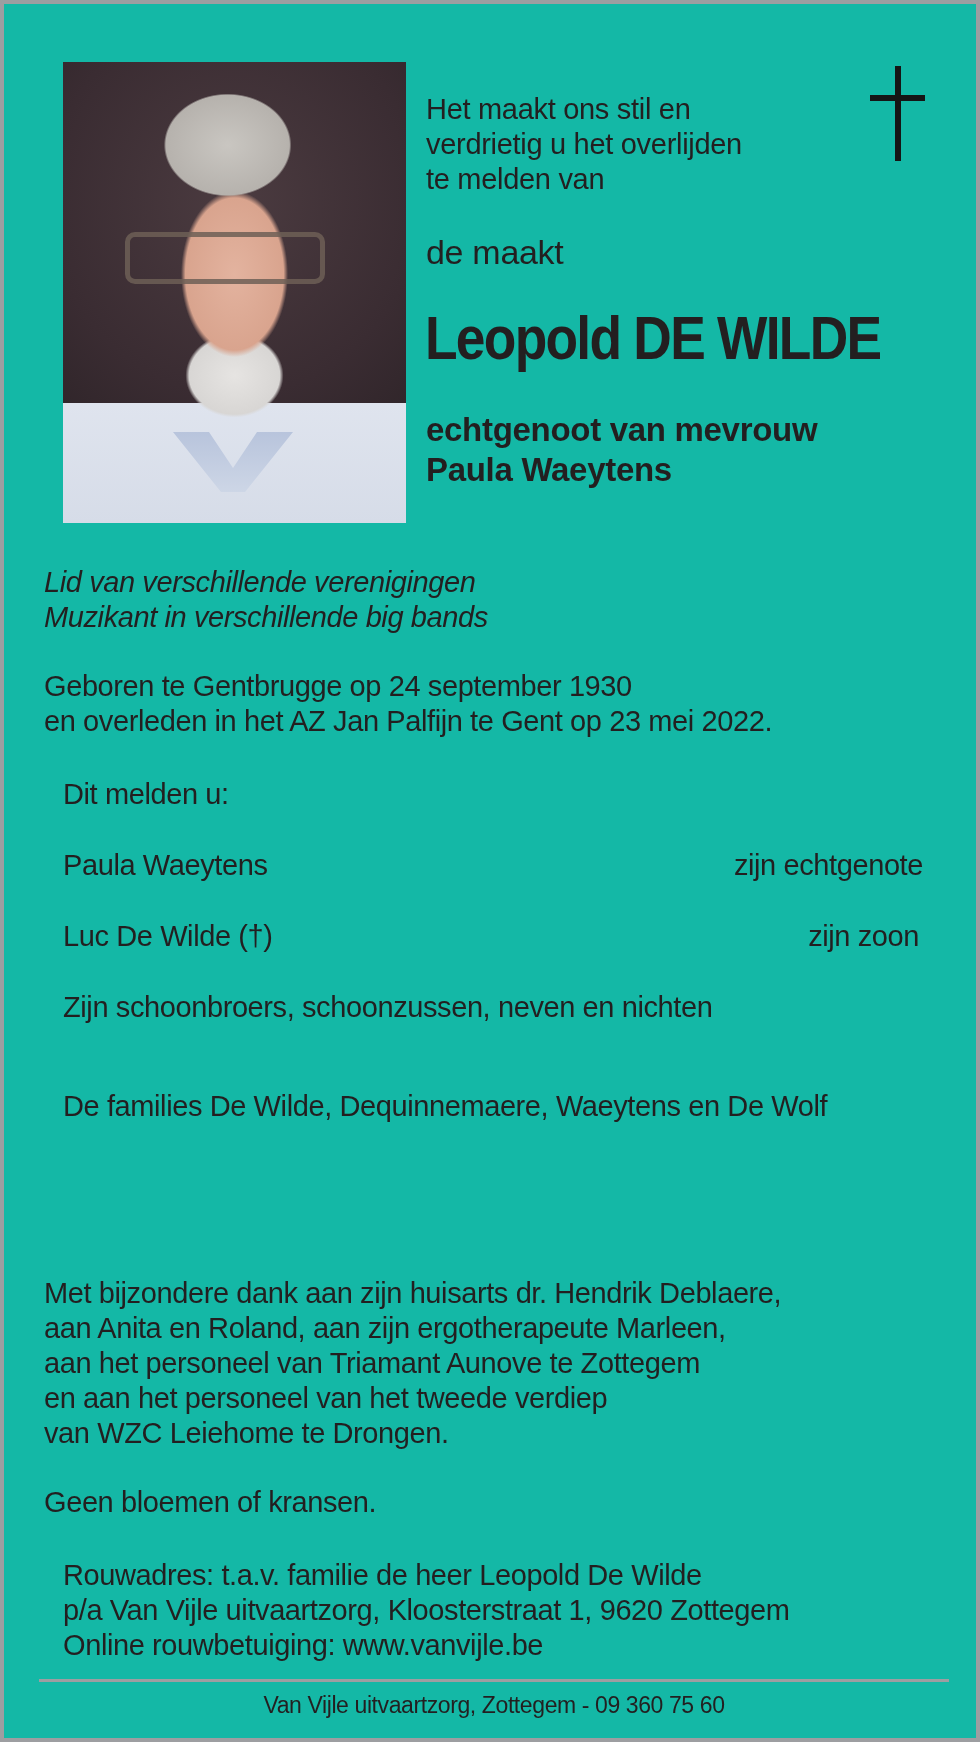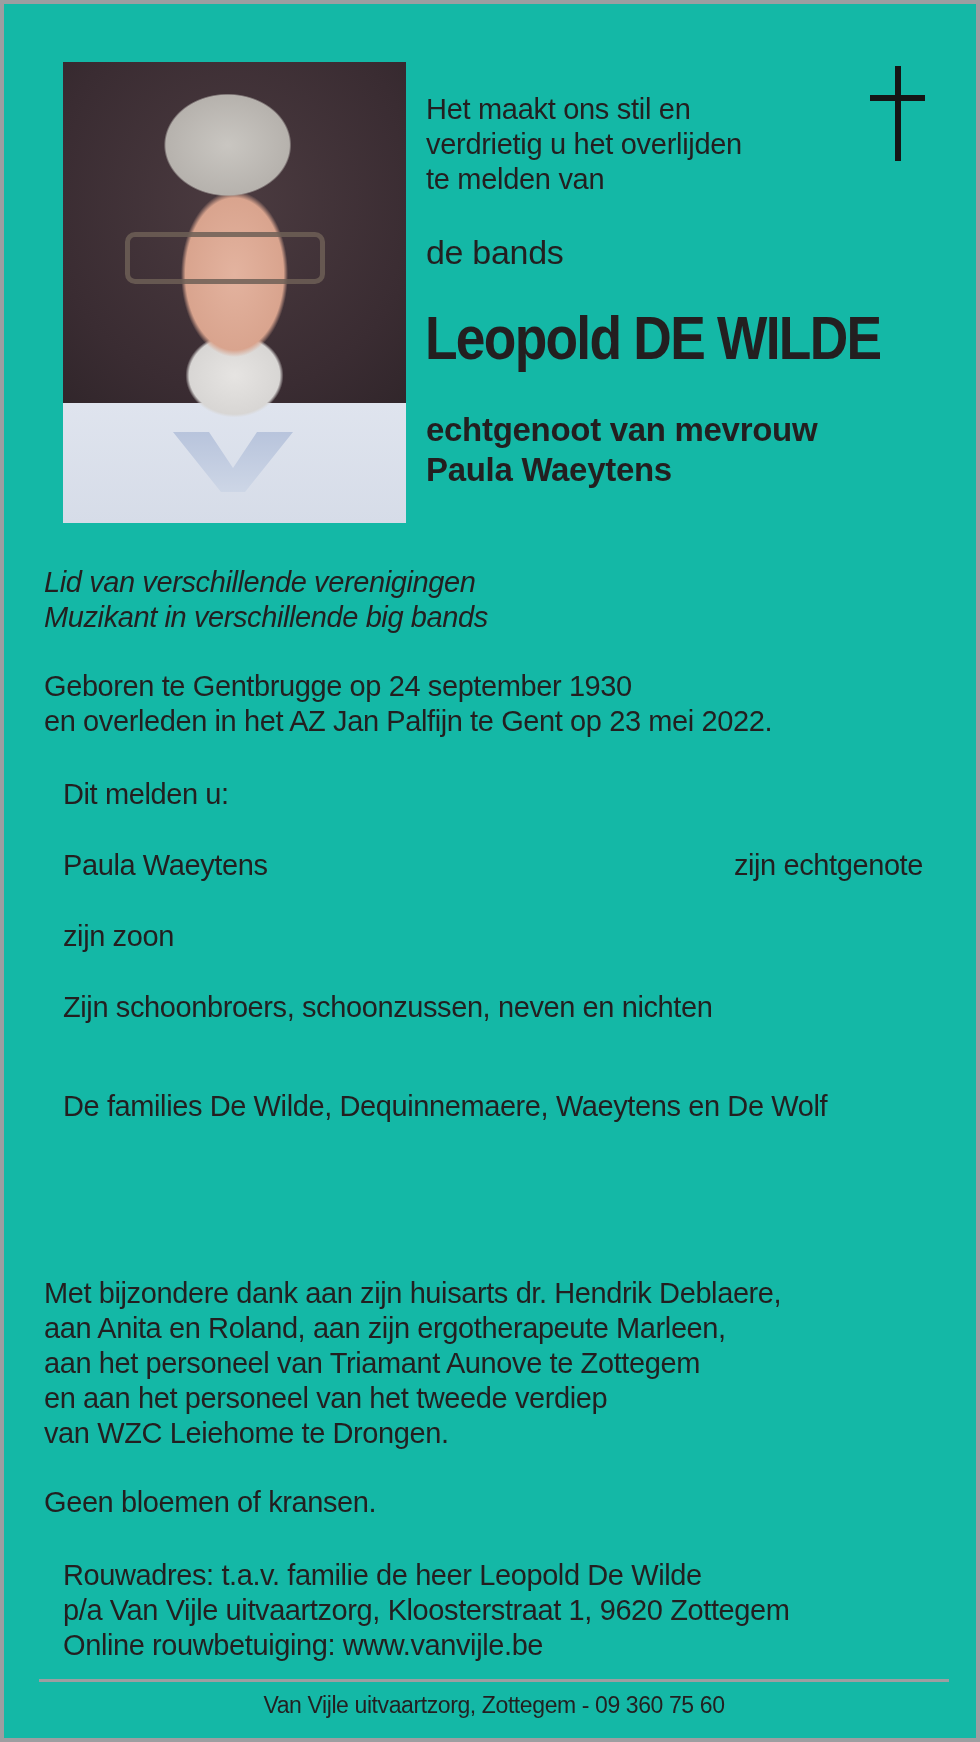--- a/index.html
+++ b/index.html
@@ -93,38 +93,39 @@
   </div>
 
   <div>
     <div class="cross-v"></div>
     <div class="cross-h"></div>
   </div>
 
   <div class="intro">Het maakt ons stil en
 verdrietig u het overlijden
 te melden van</div>
-  <div class="title-prefix">de bands</div>
+  <div class="title-prefix">de maakt</div>
   <div class="name">Leopold DE WILDE</div>
   <div class="spouse">echtgenoot van mevrouw
 Paula Waeytens</div>
 
   <div class="center-block italic" style="top:561px; line-height:35px;">Lid van verschillende verenigingen
 Muzikant in verschillende big bands</div>
 
   <div class="center-block" style="top:665px; line-height:35px;">Geboren te Gentbrugge op 24 september 1930
 en overleden in het AZ Jan Palfijn te Gent op 23 mei 2022.</div>
 
   <div class="left-line" style="top:774px;">Dit melden u:</div>
 
   <div class="row" style="top:845px;">
     <span>Paula Waeytens</span>
     <span>zijn echtgenote</span>
   </div>
   <div class="row" style="top:916px; width:856px;">
+    <span>Luc De Wilde (†)</span>
     <span>zijn zoon</span>
   </div>
 
   <div class="left-line" style="top:987px;">Zijn schoonbroers, schoonzussen, neven en nichten</div>
   <div class="left-line" style="top:1058px;margin-top:28px;">De families De Wilde, Dequinnemaere, Waeytens en De Wolf</div>
 
 
   <div class="center-block" style="top:1272px; line-height:35px;">Met bijzondere dank aan zijn huisarts dr. Hendrik Deblaere,
 aan Anita en Roland, aan zijn ergotherapeute Marleen,
 aan het personeel van Triamant Aunove te Zottegem

